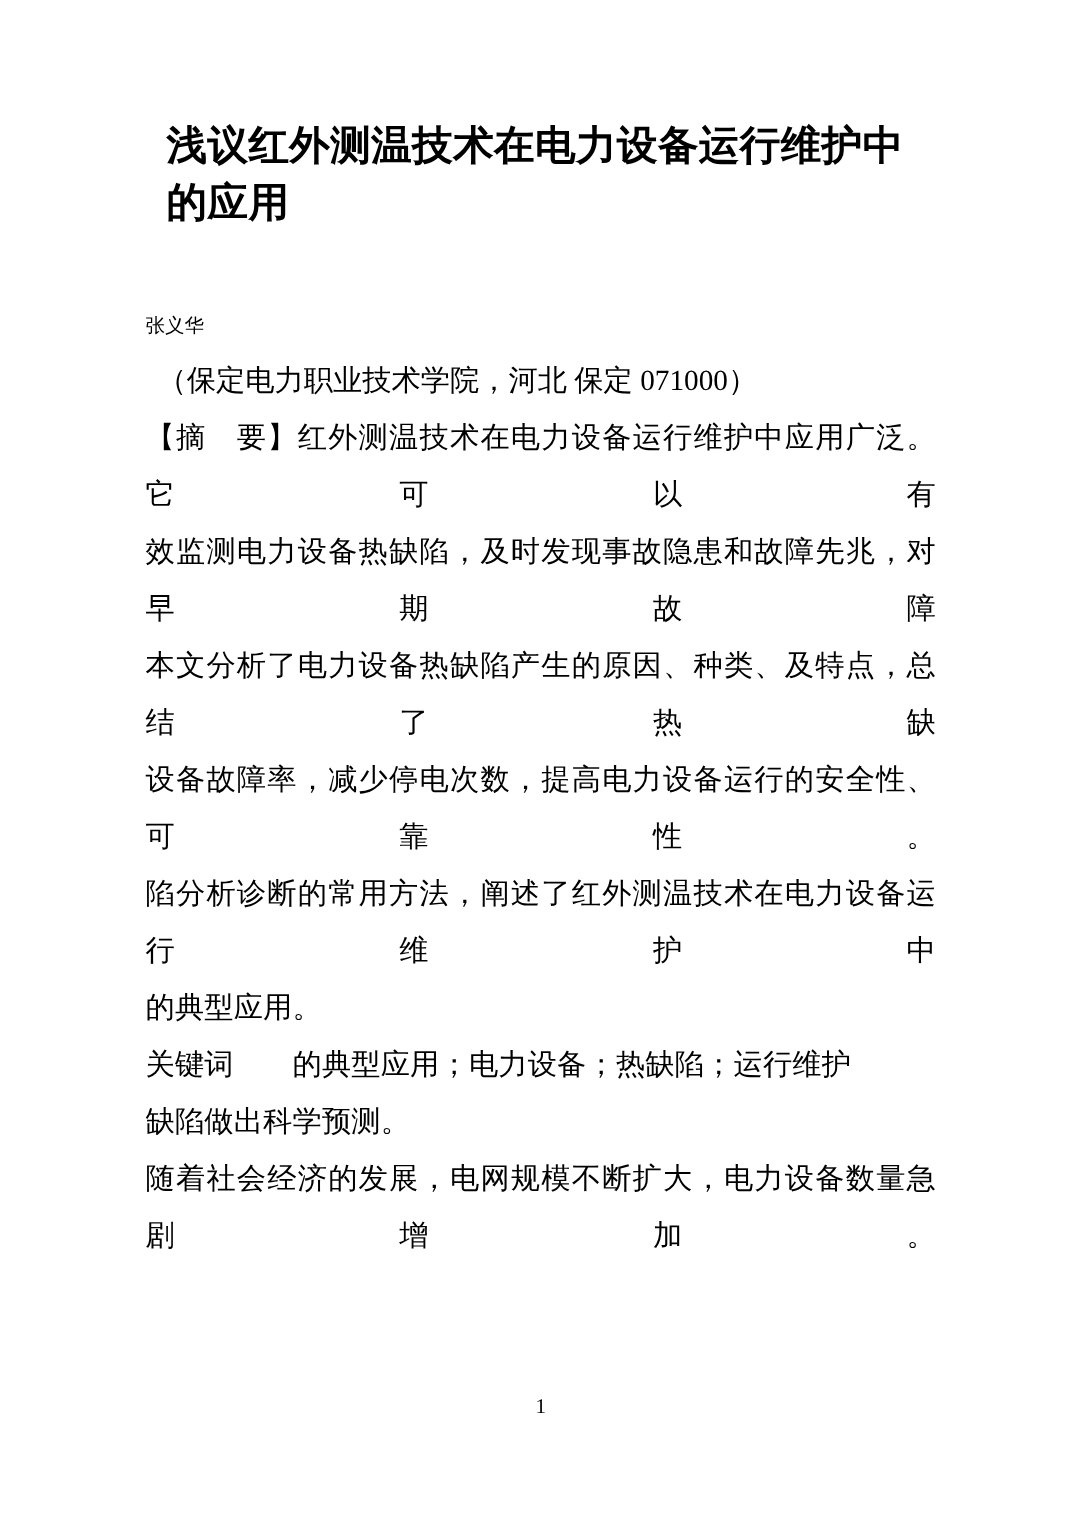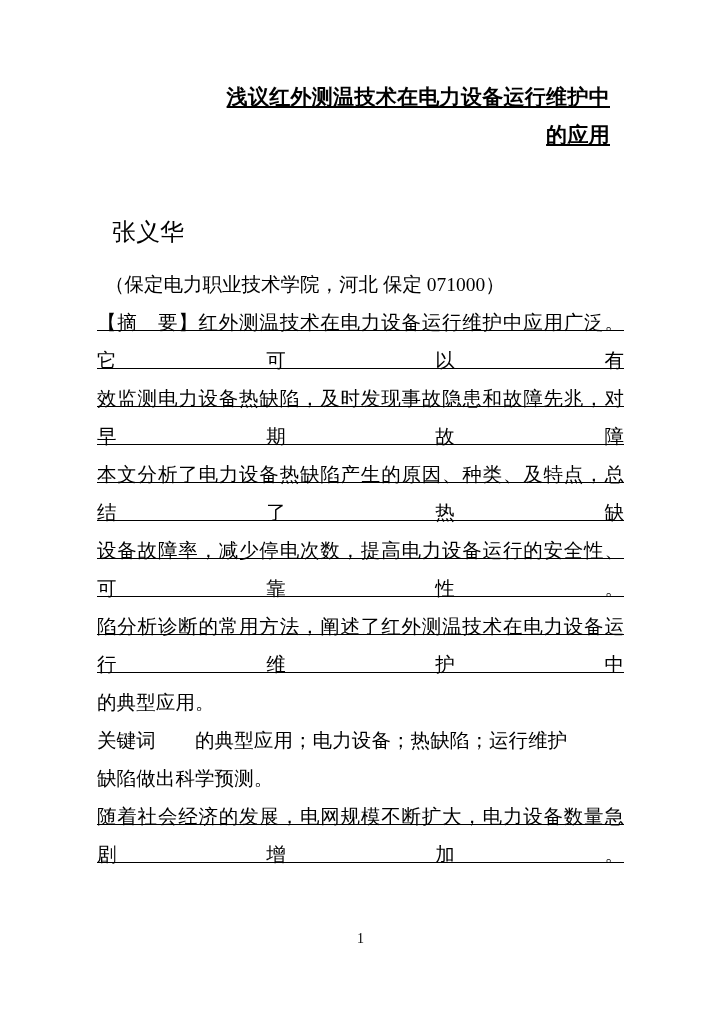--- a/index.html
+++ b/index.html
@@ -22,46 +22,44 @@
     height: 1020px;
     background: #ffffff;
   }
   .content {
     position: absolute;
     left: 97px;
     top: 78px;
     width: 527px;
   }
   .doc-title {
-    font-size: 21px;
+    font-size: 27px;
     font-weight: bold;
     line-height: 38px;
-    text-align: right;
+    text-align: left;
     letter-spacing: 0.3px;
     margin: 0 0 0 0;
     padding: 0 14px;
-    text-decoration: underline;
   }
   .spacer-after-title { height: 44px; }
 
   .line {
     font-size: 19.5px;
     line-height: 38px;
     text-align: justify;
     text-align-last: left;
     letter-spacing: 0.1px;
     white-space: pre-wrap;
     margin: 0;
   }
   .line.justified {
     text-align: justify;
     text-align-last: justify;
-    text-decoration: underline;
   }
-  .author-name { font-size: 24px; line-height: 38px; margin: 15px; }
+  .author-name { font-size: 13px; line-height: 38px; margin: 0; }
   .affiliation {
     font-size: 19.5px;
     line-height: 38px;
     margin: 0;
     padding-left: 8px;
   }
   .block { margin: 0; }
 
   .page-number {
     position: absolute;

